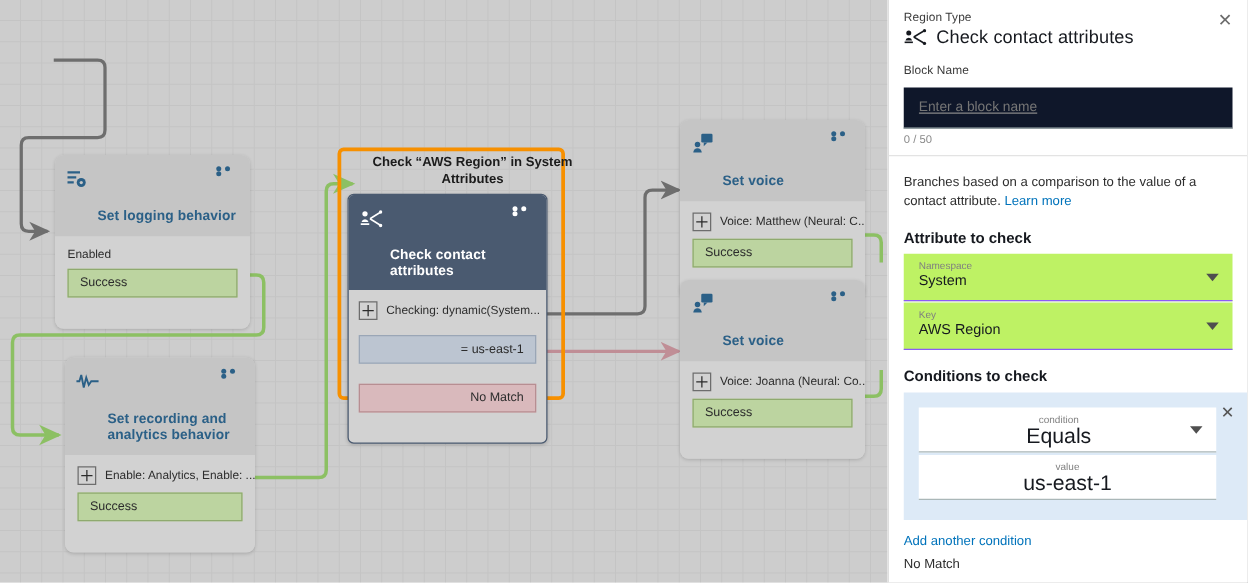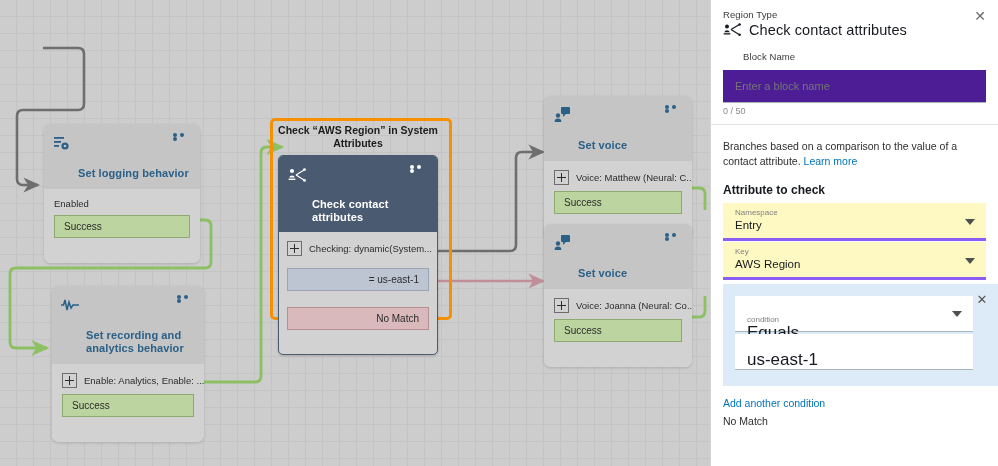--- a/index.html
+++ b/index.html
@@ -83,21 +83,21 @@
   .branch.match{background:#bcc5d1;border:1px solid #9aa6b6;}
   .branch.nomatch{background:#d9b9bc;border:1px solid #b78e92;}
 
   
   .highlight-wrap{
     position:absolute;left:270px;top:118px;width:176px;height:196px;
     border:3px solid #f79000;border-radius:5px;background:transparent;
   }
   .highlight-caption{
     position:absolute;left:270px;top:124px;width:176px;text-align:center;
-    font-size:10.5px;font-weight:bold;color:#1c1c1c;line-height:13px;
+    font-size:10.5px;font-weight:bold;color:#1c1c1c;line-height:13px;padding-left:20px;
   }
   .check-block{
     position:absolute;left:278px;top:155px;width:158px;
     background:#d2d2d2;border:1.4px solid #4a5a70;border-radius:5px;
     box-shadow:0 1px 3px rgba(0,0,0,.18);overflow:hidden;
   }
   .check-head{
     position:relative;background:#4a5a70;color:#ffffff;
     padding:8px 10px 8px 33px;box-sizing:border-box;min-height:28px;
   }
@@ -118,58 +118,58 @@
   .p-close{
     position:absolute;right:9px;top:7px;width:18px;height:18px;
     color:#6b6b6b;font-size:14px;line-height:18px;text-align:center;cursor:pointer;
   }
   .p-title{
     display:flex;align-items:center;gap:7px;
     font-size:14.5px;color:#16191f;margin:1px 0 0 0;letter-spacing:.1px;
   }
   .p-title-icon{width:19px;height:16px;flex:0 0 auto;}
   .name-input{
-    margin-top:6px;background:#4c1d95;border:none;border-bottom:1px solid #aab7b8;
+    margin-top:6px;background:#0f172a;border:none;border-bottom:1px solid #aab7b8;
     height:33px;box-sizing:border-box;width:100%;
     font-family:"Liberation Sans",sans-serif;font-size:11px;color:#888;
-    padding:0 12px;outline:none;
+    padding:0 12px;outline:none;text-decoration:underline;
   }
   .name-count{
     font-size:9px;color:#8a8a8a;margin:3px 0 8px 0;
   }
   .p-divider{height:1px;background:#e3e3e3;margin:0;}
   .p-desc{
     font-size:10.5px;color:#2e2e2e;line-height:15px;margin:14px 0 0 0;
   }
   .p-link{color:#0073bb;text-decoration:none;cursor:pointer;}
   .p-section{
     font-size:12px;font-weight:bold;color:#16191f;margin:14px 0 6px 0;
   }
   .sel{
-    position:relative;background:#fef9c3;border-bottom:3px solid #8b5cf6;
+    position:relative;background:#bef264;border-bottom:1px solid #8b5cf6;
     height:38px;box-sizing:border-box;padding:4px 26px 0 12px;margin-bottom:1px;
   }
   .sel-lab{font-size:8px;color:#808080;line-height:11px;}
   .sel-val{font-size:11.5px;color:#16191f;line-height:15px;}
   .caret{
     position:absolute;right:11px;top:16px;width:0;height:0;
     border-left:5px solid transparent;border-right:5px solid transparent;
     border-top:6px solid #4f4f4f;
   }
   .cond-card{
     background:#ddeaf7;padding:12px 12px 14px 12px;margin-top:4px;position:relative;
   }
   .cond-inner{width:238px;}
   .cond-close{
     position:absolute;right:8px;top:8px;width:16px;height:16px;
     color:#555;font-size:13px;line-height:16px;text-align:center;cursor:pointer;
   }
   .fld{
     position:relative;background:#ffffff;border-bottom:1px solid #aab7b8;
-    height:36px;box-sizing:border-box;padding:18px 26px 0 12px;margin-bottom:2px;
+    height:36px;box-sizing:border-box;padding:4px 26px 0 12px;margin-bottom:2px;text-align:center;
   }
   .fld-lab{font-size:8px;color:#808080;line-height:11px;}
   .fld-val{font-size:17px;color:#16191f;line-height:15px;}
   .fld .caret{top:15px;}
   .addcond{
     font-size:10.5px;color:#0073bb;margin-top:11px;cursor:pointer;
   }
   .nomatch-txt{font-size:10.5px;color:#2e2e2e;margin-top:6px;}
 </style>
 </head>
@@ -363,58 +363,60 @@
             <rect x="0.7" y="11.2" width="6.6" height="1.3" fill="#16191f"></rect>
             <line x1="8" y1="7.6" x2="16" y2="2.8" stroke="#16191f" stroke-width="1.2"></line>
             <line x1="8" y1="7.6" x2="16" y2="12.4" stroke="#16191f" stroke-width="1.2"></line>
             <circle cx="16.6" cy="2.5" r="1.3" fill="#16191f"></circle>
             <circle cx="16.6" cy="12.7" r="1.3" fill="#16191f"></circle>
           </svg>
         </span>
         <span>Check contact attributes</span>
       </div>
 
-      <div class="p-label" style="margin-top:13px;margin-left:20px;">Block Name</div>
+      <div class="p-label" style="margin-top:13px;">Block Name</div>
       <input class="name-input" type="text" placeholder="Enter a block name" style="">
       <div class="name-count">0 / 50</div>
     </div>
 
     <div class="p-divider"></div>
 
     <div class="p-pad">
       <div class="p-desc">
         <span>Branches based on a comparison to the value of a contact attribute.</span>
         <a class="p-link">Learn more</a>
       </div>
 
       <div class="p-section">Attribute to check</div>
 
       <div class="sel">
         <div class="sel-lab">Namespace</div>
-        <div class="sel-val">Entry</div>
+        <div class="sel-val">System</div>
         <span class="caret"></span>
       </div>
 
       <div class="sel">
         <div class="sel-lab">Key</div>
         <div class="sel-val">AWS Region</div>
         <span class="caret"></span>
       </div>
 
+      <div class="p-section">Conditions to check</div>
     </div>
 
     <div class="cond-card" style="margin-left:12px;margin-right:0;">
       <div class="cond-close">✕</div>
       <div class="cond-inner">
         <div class="fld">
           <div class="fld-lab">condition</div>
           <div class="fld-val">Equals</div>
           <span class="caret"></span>
         </div>
         <div class="fld" style="padding-right:12px;">
+          <div class="fld-lab">value</div>
           <div class="fld-val">us-east-1</div>
         </div>
       </div>
     </div>
 
     <div class="p-pad">
       <div class="addcond">Add another condition</div>
       <div class="nomatch-txt">No Match</div>
     </div>
 

